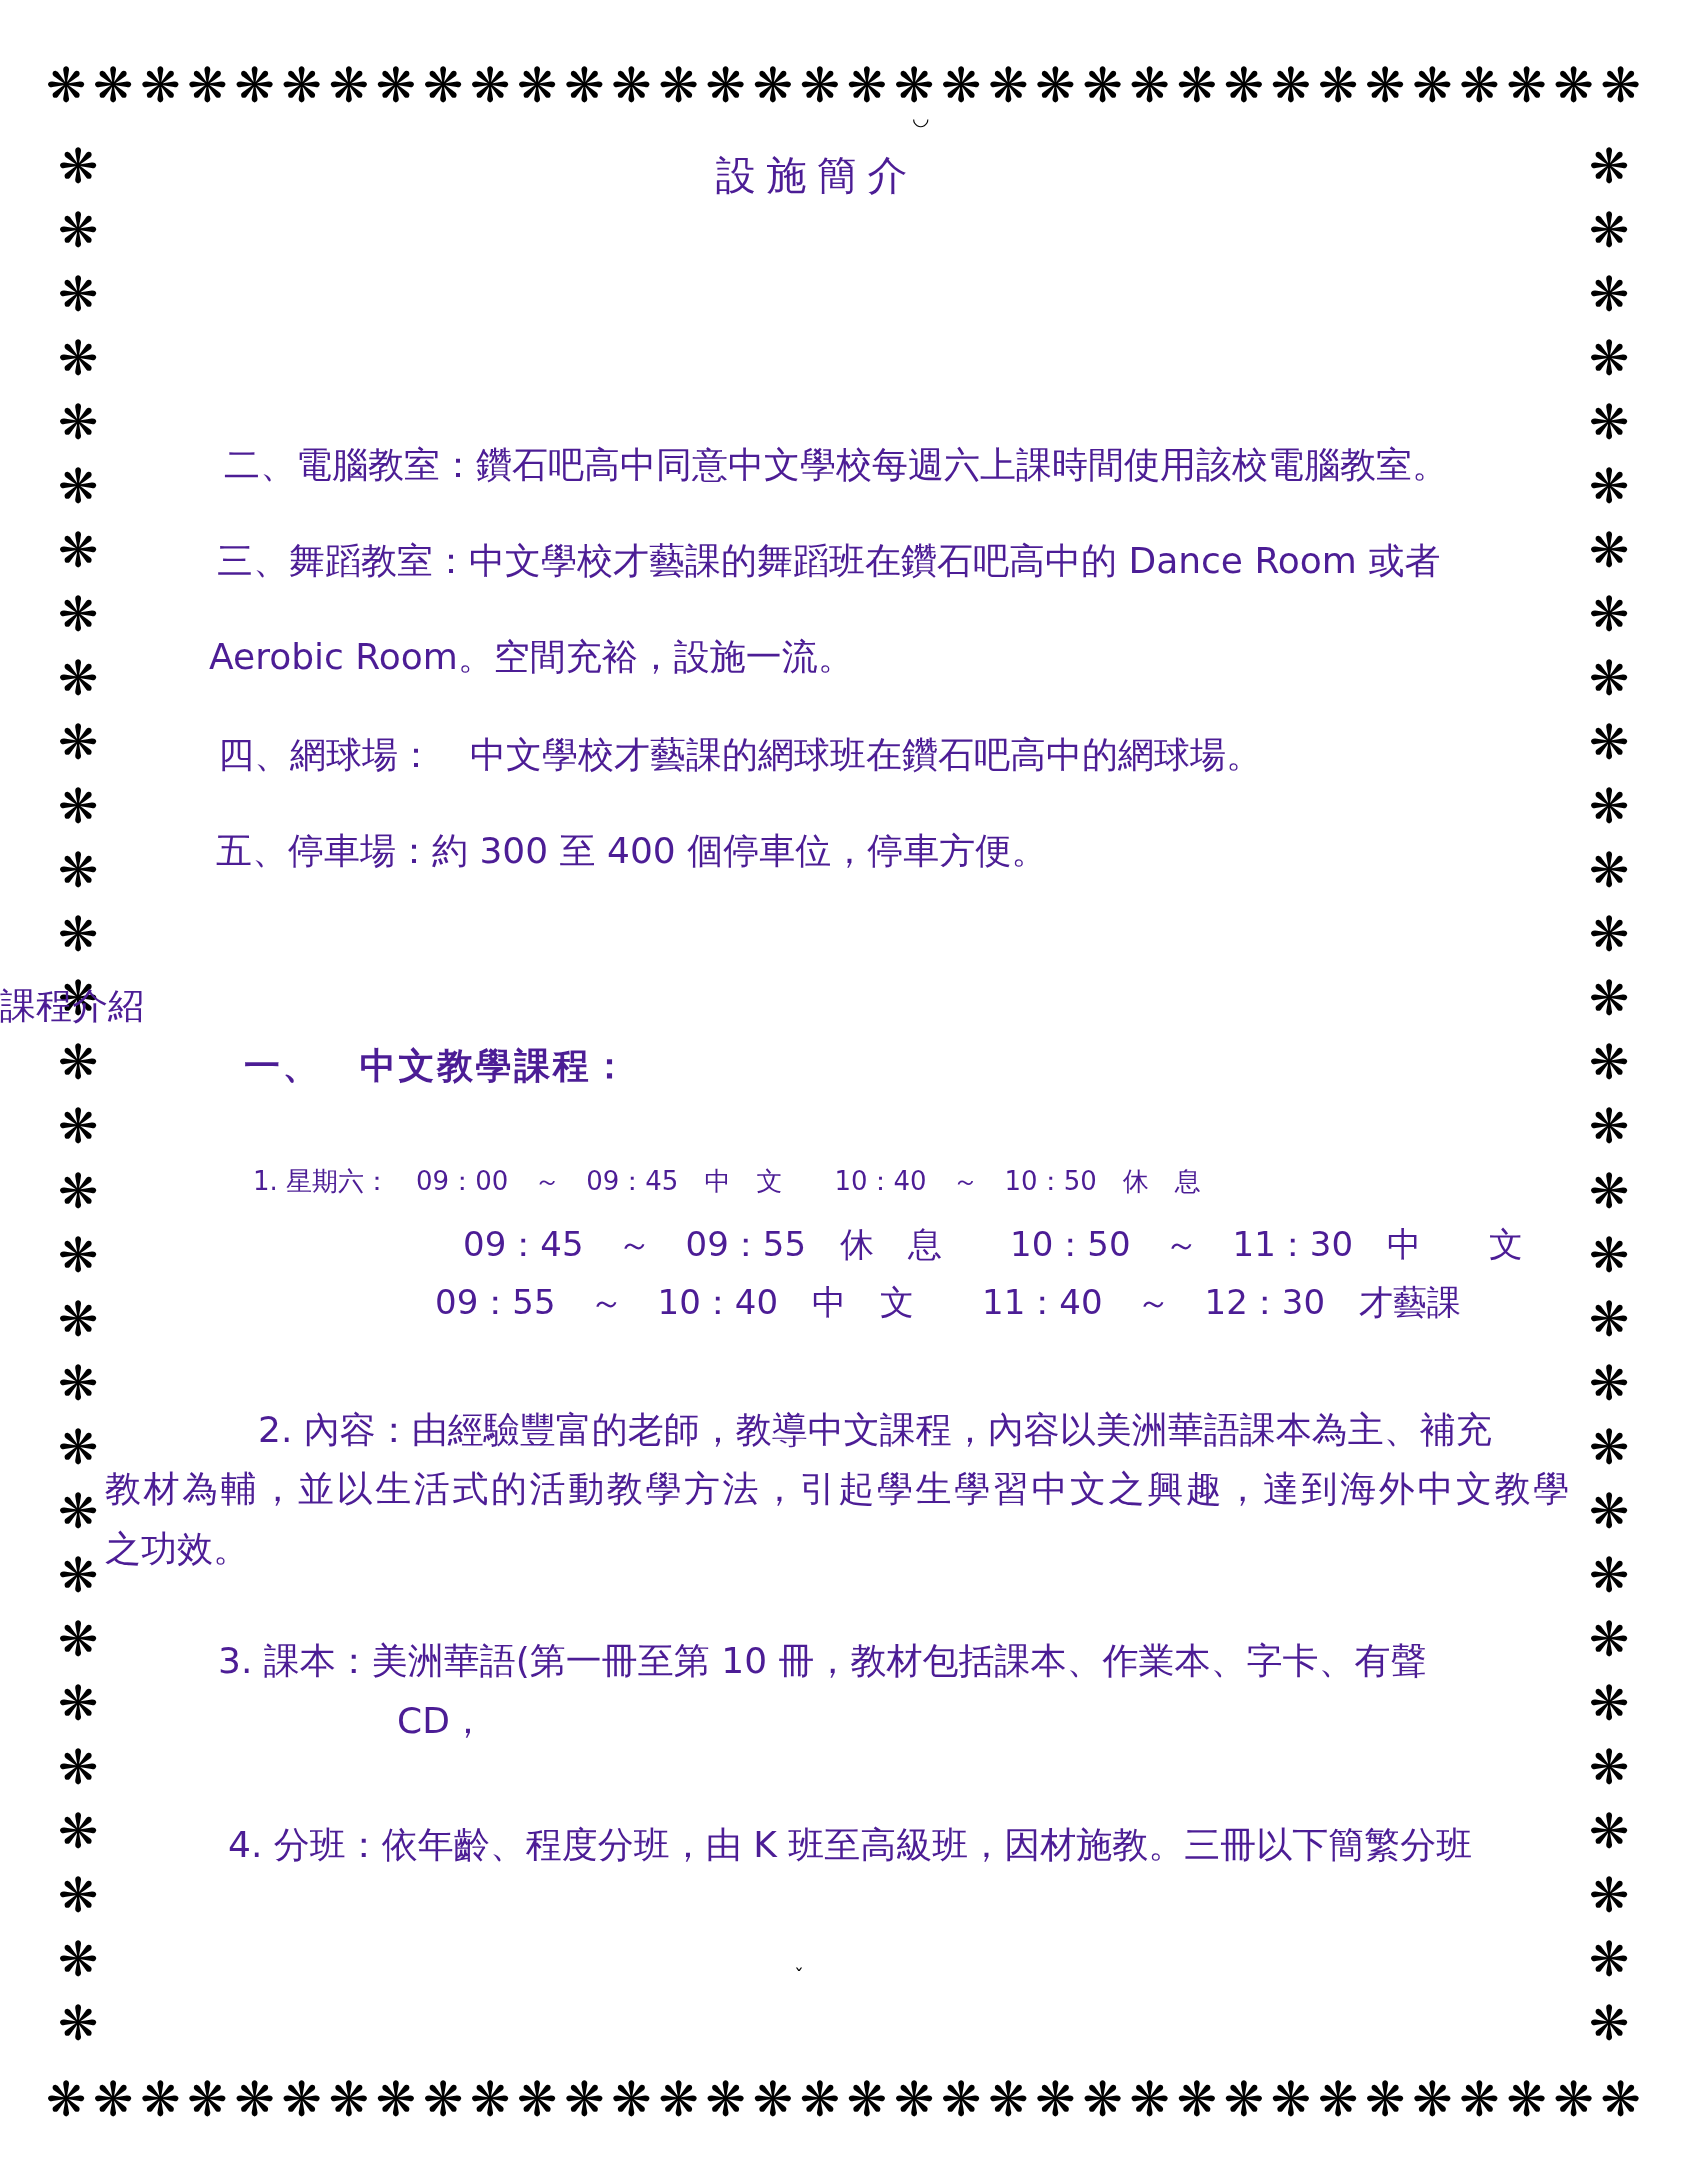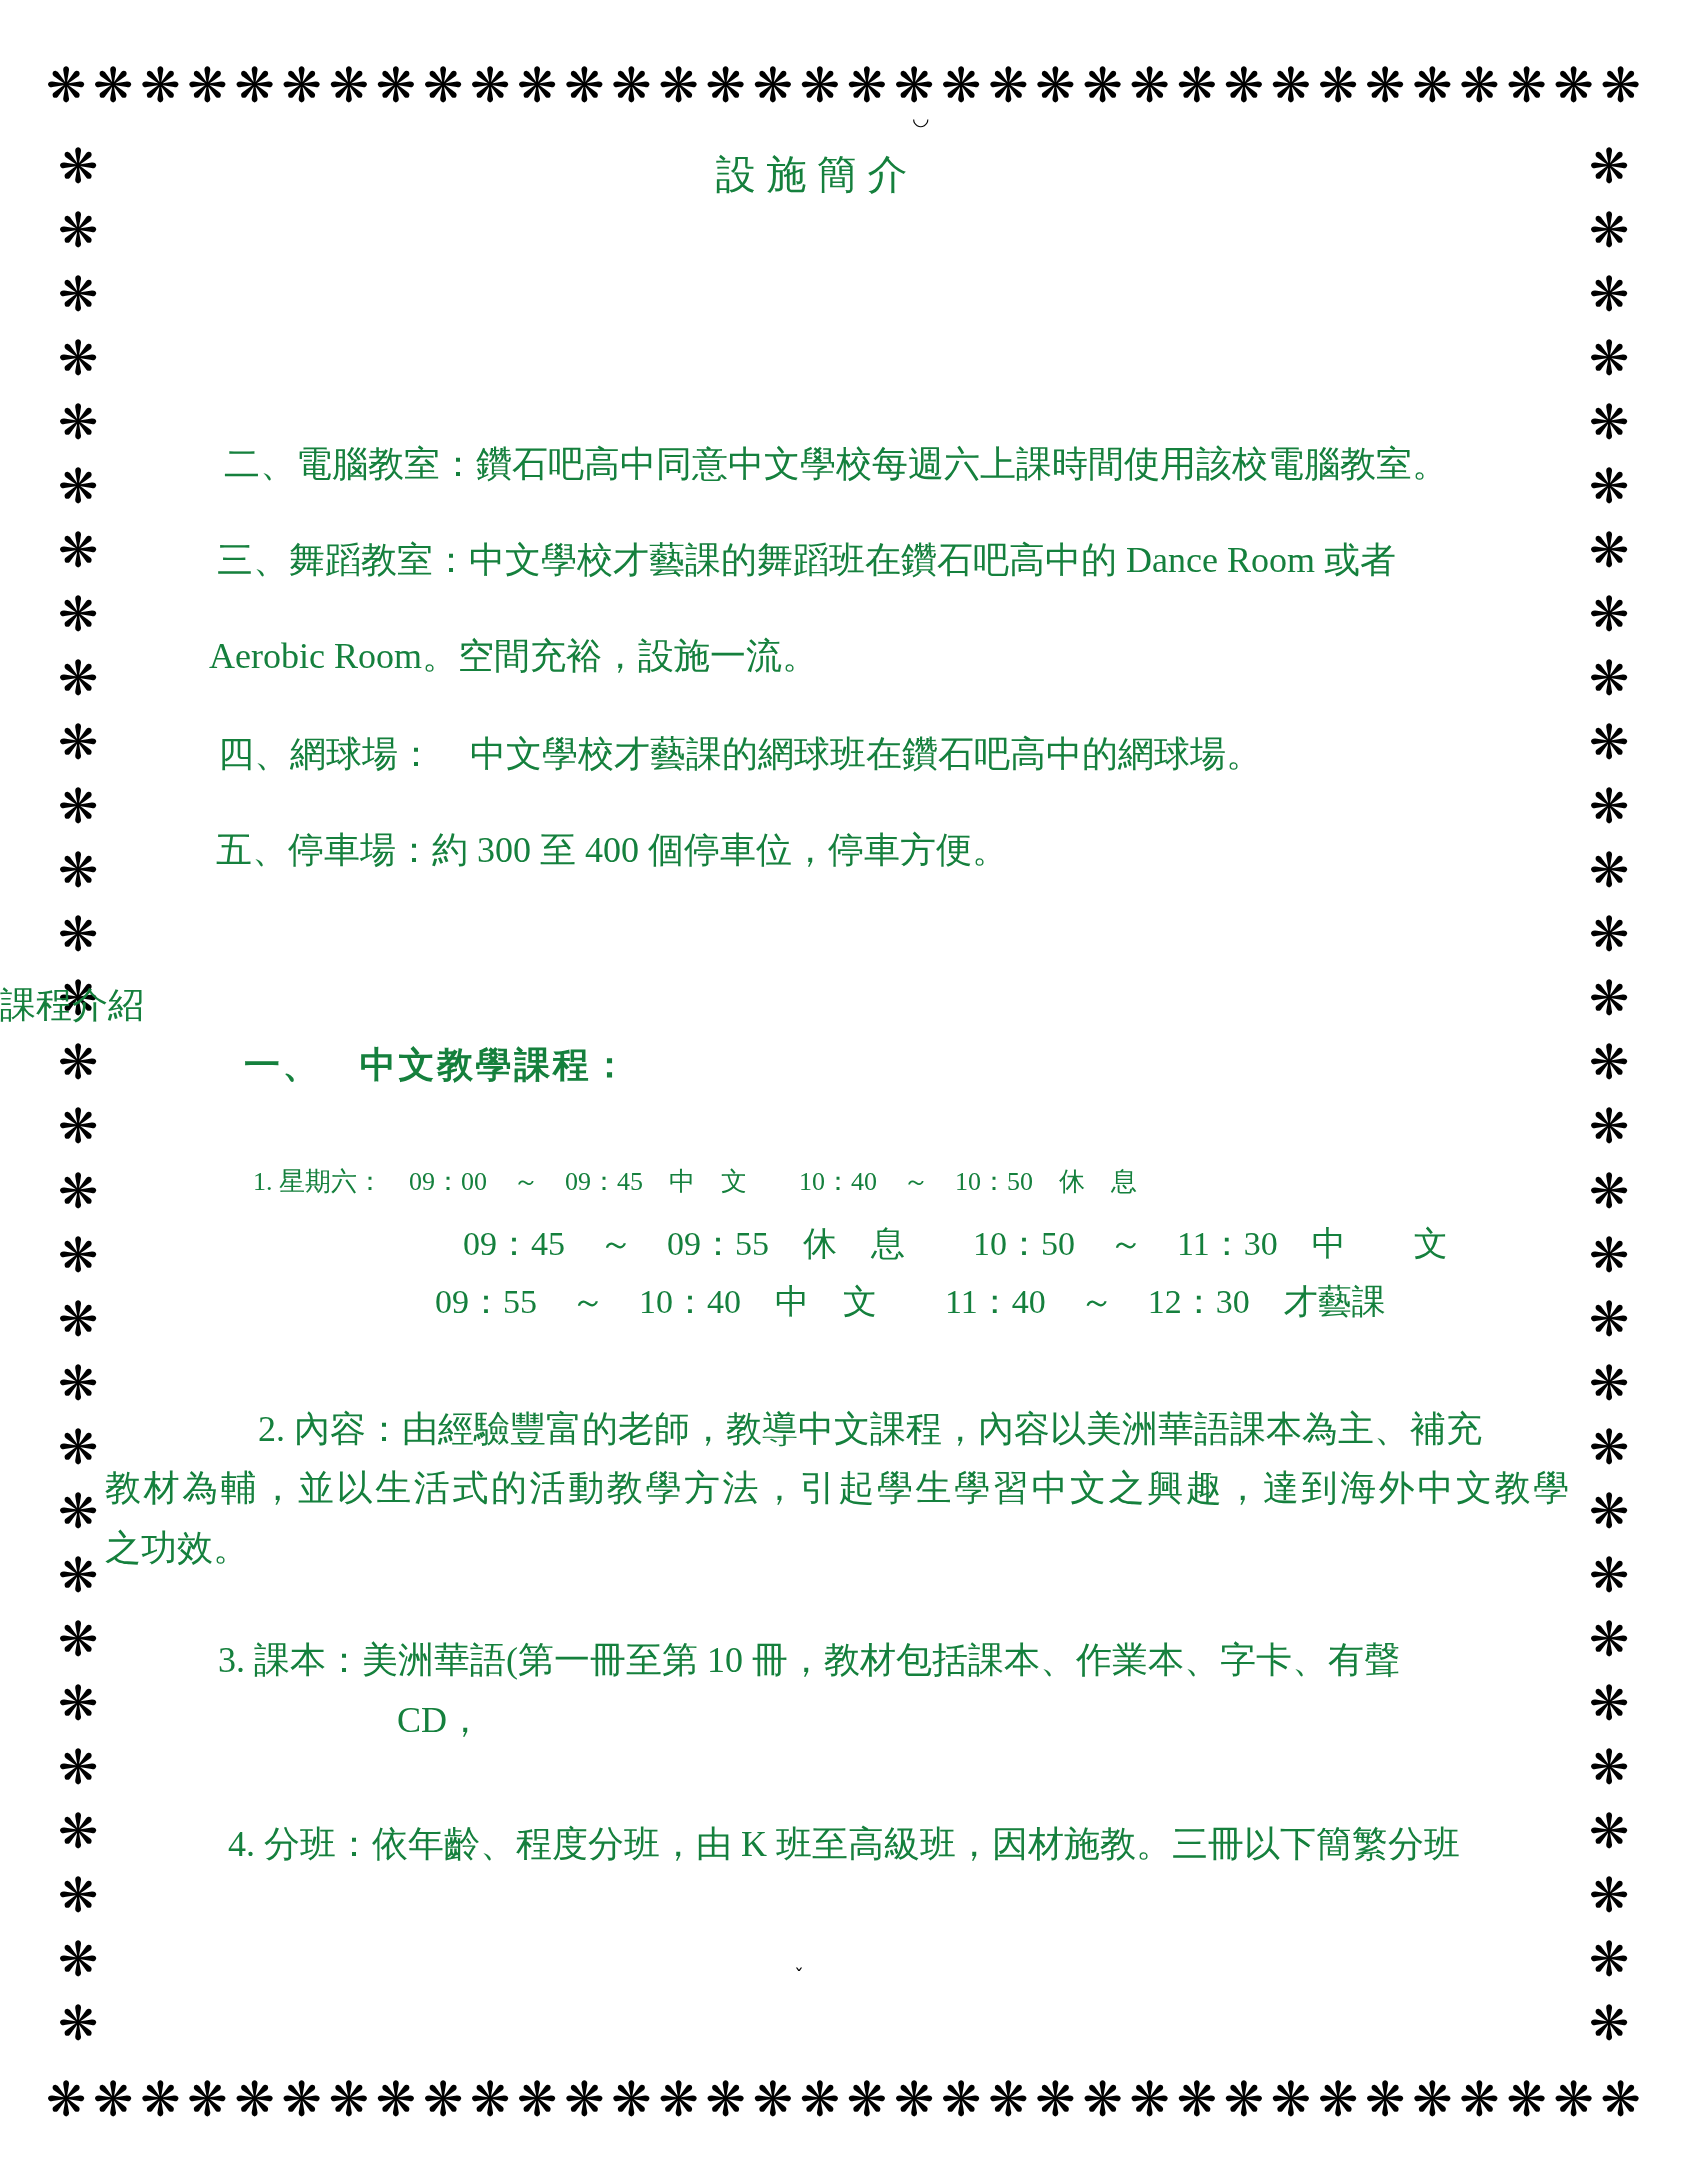--- a/index.html
+++ b/index.html
@@ -10,22 +10,21 @@
     background: #ffffff;
     color: #000000;
     font-family: "DejaVu Sans", "Liberation Sans", sans-serif;
     overflow: hidden;
   }
   .line {
     position: absolute;
     white-space: pre;
     font-size: 36px;
     line-height: 1.2;
-    color: #15803d;
-    font-family: Liberation Serif, serif;
+    color: #4c1d95;
   }
   
   .flower-row {
     position: absolute;
     left: 46px;
     right: 46px;
     display: flex;
     justify-content: space-between;
   }
   .flower-row.top { top: 61px; }

